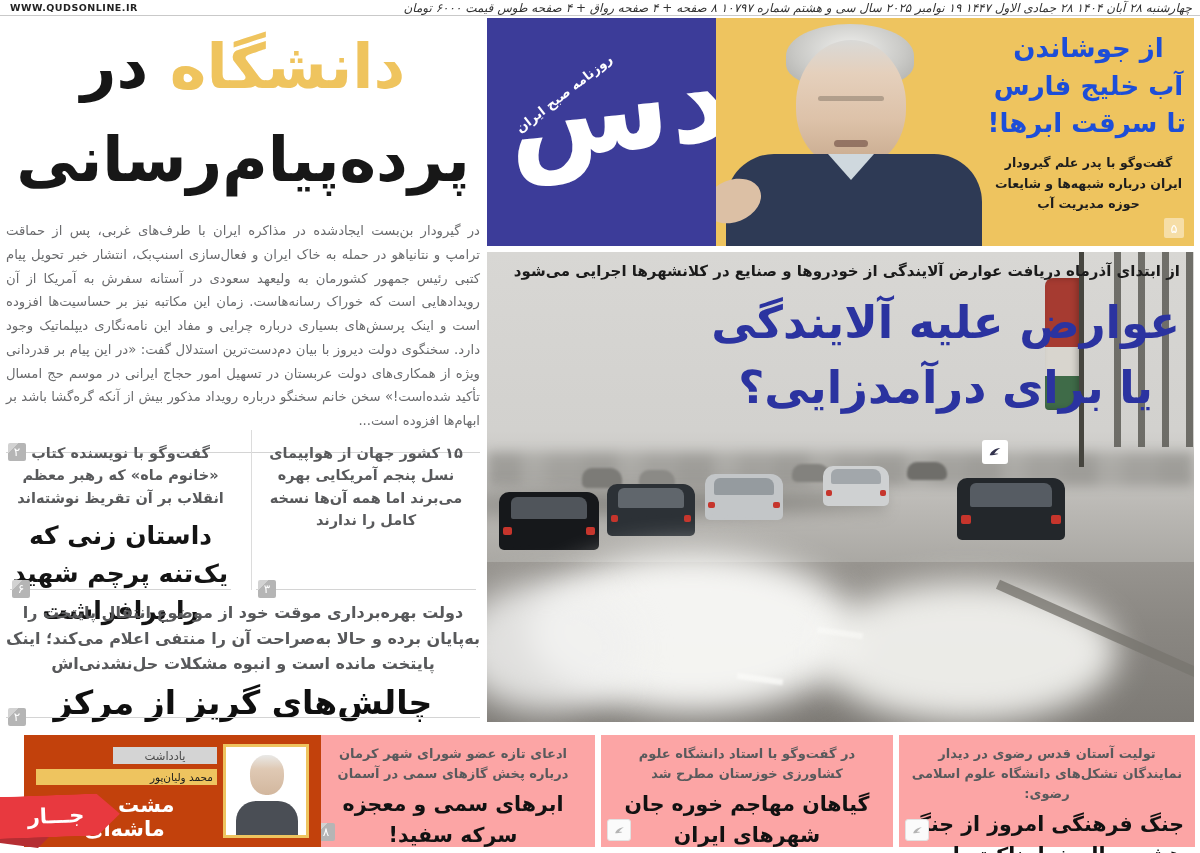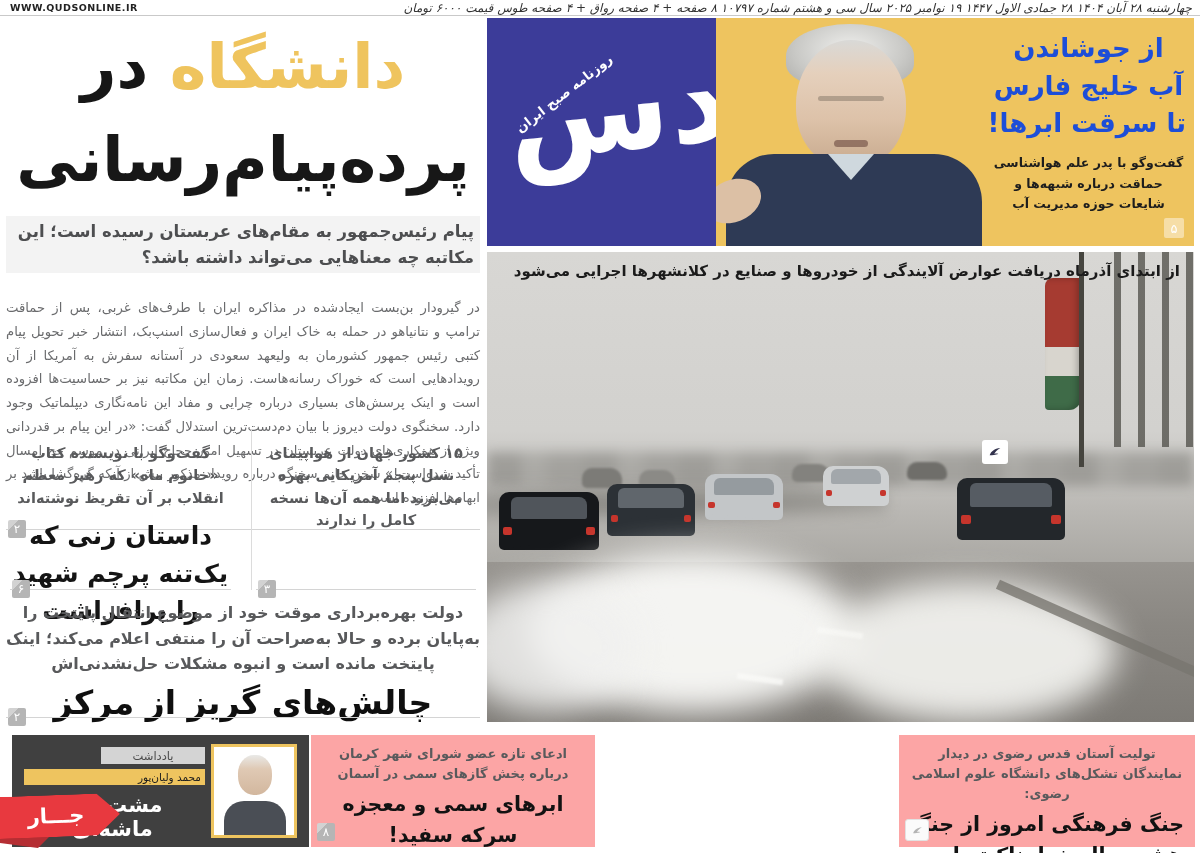--- a/index.html
+++ b/index.html
@@ -8,21 +8,21 @@
   
   .topbar{position:absolute;top:0;left:0;width:1200px;height:15px;border-bottom:1px solid #c9c9c9;background:#fff;}
   .site-url{position:absolute;left:10px;top:2px;font-size:9.5px;font-weight:bold;letter-spacing:.5px;color:#222;}
   .date-line{position:absolute;right:8px;top:1px;direction:rtl;font-size:12px;color:#333;white-space:nowrap;font-style:italic;}
   
   .lead{position:absolute;left:6px;top:20px;width:474px;direction:rtl;}
   .lead-title{text-align:center;font-weight:bold;font-size:62px;line-height:1.5;color:#171717;letter-spacing:-1px;}
   .hl-gold{color:#efc45e;}
   .lead-sub{margin-top:10px;background:#f3f3f3;padding:3px 6px;font-size:16.5px;font-weight:bold;
             color:#4d4e50;line-height:1.55;text-align:right;}
-  .lead-body{margin-top:23px;font-size:13.2px;color:#6a6b6d;line-height:1.8;text-align:justify;}
+  .lead-body{margin-top:13px;font-size:13.2px;color:#6a6b6d;line-height:1.8;text-align:justify;}
   .rule-row{position:relative;margin-top:10px;height:20px;}
   .rule-row .rule{position:absolute;left:0;right:0;top:9px;border-bottom:1px solid #d4d4d4;}
   .badge{width:18px;height:18px;background:linear-gradient(135deg,#d2d2d2 0 30%,#b5b5b5 30%);
          color:#fff;font-size:12px;display:flex;align-items:center;justify-content:center;border-radius:2px;}
   .rule-row .badge{position:absolute;left:2px;top:0;}
   
   .mid-row{position:absolute;left:6px;top:430px;width:474px;height:160px;direction:rtl;}
   .mid-block{position:absolute;top:0;height:160px;width:229px;padding:0 4px;box-sizing:border-box;}
   .mid-block.right{right:0;border-left:1px solid #dcdcdc;}
   .mid-block.left{left:0;}
@@ -93,21 +93,21 @@
          justify-content:center;color:#33334d;}
   .photo .stamp{position:absolute;left:0;right:auto;top:188px;margin-right:0;z-index:6;left:auto;right:186px;}
   
   .bbox{position:absolute;top:735px;height:112px;background:#fca5a5;direction:rtl;box-sizing:border-box;padding:9px 10px 0 10px;}
   .b-kicker{font-size:13px;font-weight:600;color:#595a5c;text-align:center;line-height:1.55;}
   .b-head{font-size:20.5px;font-weight:bold;color:#121212;text-align:center;line-height:1.5;margin-top:5px;}
   .b-badge{position:absolute;left:6px;bottom:6px;}
   .b-stamp{position:absolute;left:6px;bottom:6px;width:22px;height:20px;background:#fbfbfb;border:1px solid #e2e2e2;
            border-radius:3px;display:flex;align-items:center;justify-content:center;color:#b5b5b5;}
   
-  .note-box{position:absolute;left:12px;top:735px;width:297px;height:112px;background:#404040;direction:rtl;overflow:hidden;}
+  .note-box{position:absolute;left:24px;top:735px;width:297px;height:112px;background:#c2410c;direction:rtl;overflow:hidden;}
   .note-photo{position:absolute;right:12px;top:9px;width:86px;height:94px;background:#fff;border:3px solid #eec45f;box-sizing:border-box;}
   .np-head{position:absolute;left:24px;top:8px;width:34px;height:40px;border-radius:46%;
            background:linear-gradient(180deg,#e9e9e7 0%,#dfc9b4 35%,#d2b79e 100%);}
   .np-body{position:absolute;left:10px;bottom:0;width:62px;height:34px;background:#4a4e55;border-radius:20px 20px 0 0;}
   .note-chip{position:absolute;right:104px;top:12px;width:104px;height:17px;background:#d4d4d4;color:#4c4c4c;
              font-size:11.5px;display:flex;align-items:center;justify-content:center;}
   .note-strip{position:absolute;right:104px;top:34px;left:12px;height:16px;background:#eec45f;color:#1c1c1c;
               font-size:10.5px;display:flex;align-items:center;padding-right:4px;box-sizing:border-box;}
   .note-head{position:absolute;right:104px;top:58px;left:8px;color:#fff;font-size:21px;font-weight:bold;text-align:center;}
   
@@ -125,21 +125,20 @@
   <div class="topbar">
     <span class="site-url">WWW.QUDSONLINE.IR</span>
     <span class="date-line">چهارشنبه ۲۸ آبان ۱۴۰۴   ۲۸ جمادی الاول ۱۴۴۷   ۱۹ نوامبر ۲۰۲۵   سال سی و هشتم   شماره ۱۰۷۹۷   ۸ صفحه + ۴ صفحه رواق + ۴ صفحه طوس   قیمت ۶۰۰۰ تومان</span>
   </div>
 
   <div class="lead">
     <div class="lead-title">
       <div><span class="hl-gold">دانشگاه</span> <span>در</span></div>
       <div>پرده‌پیام‌رسانی</div>
     </div>
-    <div class="lead-sub">پیام رئیس‌جمهور به مقام‌های عربستان رسیده است؛ این مکاتبه چه معناهایی می‌تواند داشته باشد؟</div>
     <div class="lead-body">در گیرودار بن‌بست ایجادشده در مذاکره ایران با طرف‌های غربی، پس از حماقت ترامپ و نتانیاهو در حمله به خاک ایران و فعال‌سازی اسنپ‌بک، انتشار خبر تحویل پیام کتبی رئیس جمهور کشورمان به ولیعهد سعودی در آستانه سفرش به آمریکا از آن رویدادهایی است که خوراک رسانه‌هاست. زمان این مکاتبه نیز بر حساسیت‌ها افزوده است و اینک پرسش‌های بسیاری درباره چرایی و مفاد این نامه‌نگاری دیپلماتیک وجود دارد. سخنگوی دولت دیروز با بیان دم‌دست‌ترین استدلال گفت: «در این پیام بر قدردانی ویژه از همکاری‌های دولت عربستان در تسهیل امور حجاج ایرانی در موسم حج امسال تأکید شده‌است!» سخن خانم سخنگو درباره رویداد مذکور بیش از آنکه گره‌گشا باشد بر ابهام‌ها افزوده است...</div>
     <div class="rule-row">
       <div class="rule"></div>
       <div class="badge">۲</div>
     </div>
   </div>
 
   <div class="mid-row">
     <div class="mid-block right">
       <div class="kicker">۱۵ کشور جهان از هواپیمای نسل پنجم آمریکایی بهره می‌برند اما همه آن‌ها نسخه کامل را ندارند</div>
@@ -173,21 +172,21 @@
       <div class="p-brow"></div>
       <div class="p-mouth"></div>
       <div class="p-body"></div>
       <div class="p-collar"></div>
       <div class="p-hand"></div>
     </div>
     <div class="iv-text">
       <div class="iv-line">از جوشاندن</div>
       <div class="iv-line">آب خلیج فارس</div>
       <div class="iv-line">تا سرقت ابرها!</div>
-      <div class="iv-sub">گفت‌وگو با پدر علم هواشناسی حماقت درباره شبهه‌ها و شایعات حوزه مدیریت آب</div>
+      <div class="iv-sub">گفت‌وگو با پدر علم گیرودار ایران درباره شبهه‌ها و شایعات حوزه مدیریت آب</div>
     </div>
     <div class="iv-badge">۵</div>
   </div>
 
   <div class="photo">
     <div class="skyline"></div>
     <div class="treeline"></div>
     <div class="road"></div>
     <div class="lane" style="left:250px;bottom:40px;"></div>
     <div class="lane" style="left:330px;bottom:86px;"></div>
@@ -226,37 +225,50 @@
     <div class="smoke" style="left:40px;top:300px;width:330px;height:160px;background:rgba(250,250,248,.95);"></div>
     <div class="smoke" style="left:330px;top:330px;width:300px;height:140px;background:rgba(246,246,243,.9);"></div>
     <div class="smoke" style="left:-30px;top:330px;width:180px;height:130px;background:rgba(240,240,238,.85);"></div>
 
     <div class="flag-cloth"></div>
     <div class="flag-pole"></div>
     <div class="railing"></div>
     <div class="guardrail"></div>
 
     <div class="photo-kicker">از ابتدای آذرماه دریافت عوارض آلایندگی از خودروها و صنایع در کلانشهرها اجرایی می‌شود</div>
+    <div class="photo-head">
+      <div>عوارض علیه آلایندگی</div>
+      <div>یا برای درآمدزایی؟</div>
+    </div>
     <div class="stamp">
       <svg width="16" height="16" viewBox="0 0 24 24">
           <path d="M4 17c2-6 7-10 16-11-5 3-8 6-9 9 2-1 4-1 6 0-4 1-9 2-13 2z" fill="currentColor"></path>
         </svg>
     </div>
   </div>
 
   <div class="bbox" style="left:899px;width:296px;">
     <div class="b-kicker">تولیت آستان قدس رضوی در دیدار نمایندگان تشکل‌های دانشگاه علوم اسلامی رضوی:</div>
     <div class="b-head">جنگ فرهنگی امروز از جنگ هشت‌ساله خطرناک‌تر است</div>
     <div class="b-stamp">
       <svg width="13" height="13" viewBox="0 0 24 24">
           <path d="M4 17c2-6 7-10 16-11-5 3-8 6-9 9 2-1 4-1 6 0-4 1-9 2-13 2z" fill="currentColor"></path>
         </svg>
     </div>
   </div>
 
+  <div class="bbox" style="left:601px;width:292px;">
+    <div class="b-kicker">در گفت‌وگو با استاد دانشگاه علوم کشاورزی خوزستان مطرح شد</div>
+    <div class="b-head">گیاهان مهاجم خوره جان شهرهای ایران</div>
+    <div class="b-stamp">
+      <svg width="13" height="13" viewBox="0 0 24 24">
+          <path d="M4 17c2-6 7-10 16-11-5 3-8 6-9 9 2-1 4-1 6 0-4 1-9 2-13 2z" fill="currentColor"></path>
+        </svg>
+    </div>
+  </div>
 
   <div class="bbox" style="left:311px;width:284px;">
     <div class="b-kicker">ادعای تازه عضو شورای شهر کرمان درباره پخش گازهای سمی در آسمان</div>
     <div class="b-head">ابرهای سمی و معجزه سرکه سفید!</div>
     <div class="badge b-badge">۸</div>
   </div>
 
   <div class="note-box">
     <div class="note-photo">
       <div class="np-head"></div>

